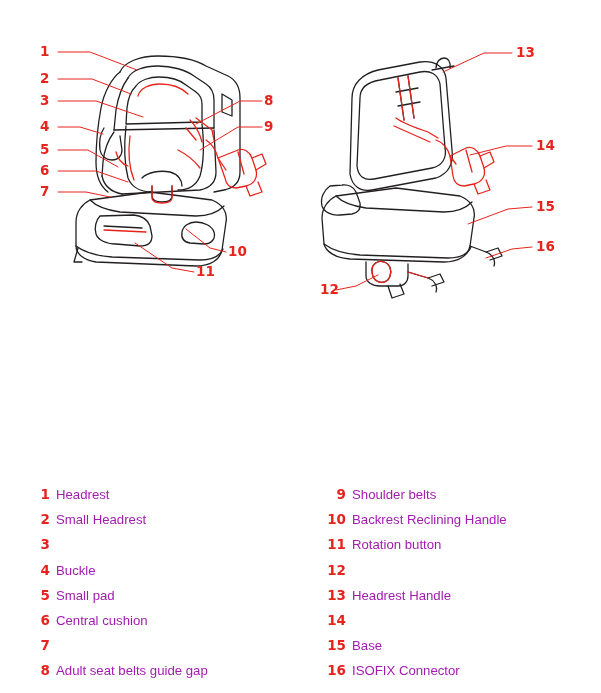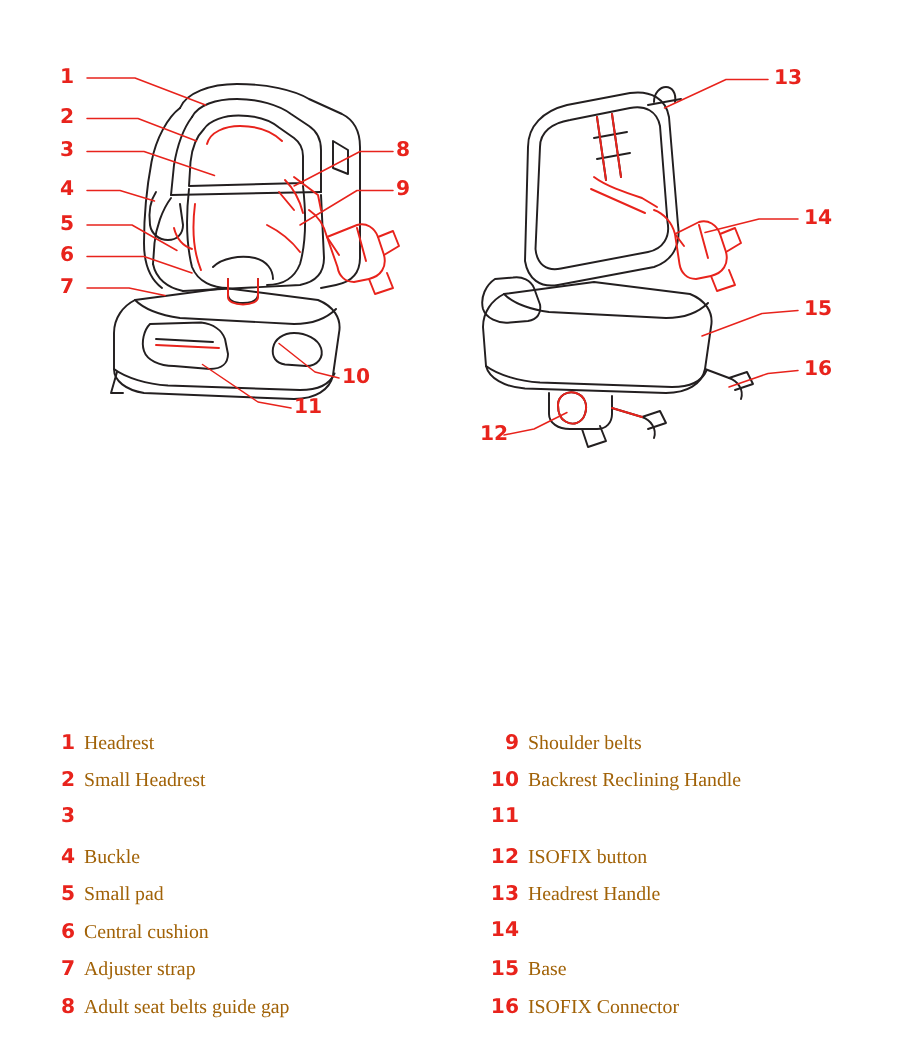--- a/index.html
+++ b/index.html
@@ -56,23 +56,23 @@
   .legend-num {
     color: #e8231c;
     font-weight: bold;
     font-size: 13.5px;
     font-family: "DejaVu Sans", sans-serif;
     width: 22px;
     text-align: right;
     flex: 0 0 auto;
   }
   .legend-label {
-    color: #a16207;
+    color: #a21caf;
     font-size: 13.2px;
-    font-family: Liberation Serif, serif;
+    font-family: Liberation Sans, sans-serif;
     padding-left: 6px;
     white-space: nowrap;
   }
   
   .callout {
     position: absolute;
     color: #e8231c;
     font-weight: bold;
     font-size: 13.5px;
     font-family: "DejaVu Sans", sans-serif;
@@ -280,43 +280,42 @@
     <div class="legend-item">
       <span class="legend-num">5</span>
       <span class="legend-label">Small pad</span>
     </div>
     <div class="legend-item">
       <span class="legend-num">6</span>
       <span class="legend-label">Central cushion</span>
     </div>
     <div class="legend-item">
       <span class="legend-num">7</span>
-      <span class="legend-label">Adjuster strap</span>
     </div>
     <div class="legend-item">
       <span class="legend-num">8</span>
       <span class="legend-label">Adult seat belts guide gap</span>
     </div>
   </div>
 
   <div class="legend-col right">
     <div class="legend-item">
       <span class="legend-num">9</span>
       <span class="legend-label">Shoulder belts</span>
     </div>
     <div class="legend-item">
       <span class="legend-num">10</span>
       <span class="legend-label">Backrest Reclining Handle</span>
     </div>
     <div class="legend-item">
       <span class="legend-num">11</span>
+      <span class="legend-label">Rotation button</span>
     </div>
     <div class="legend-item">
       <span class="legend-num">12</span>
-      <span class="legend-label">ISOFIX button</span>
     </div>
     <div class="legend-item">
       <span class="legend-num">13</span>
       <span class="legend-label">Headrest Handle</span>
     </div>
     <div class="legend-item">
       <span class="legend-num">14</span>
     </div>
     <div class="legend-item">
       <span class="legend-num">15</span>

